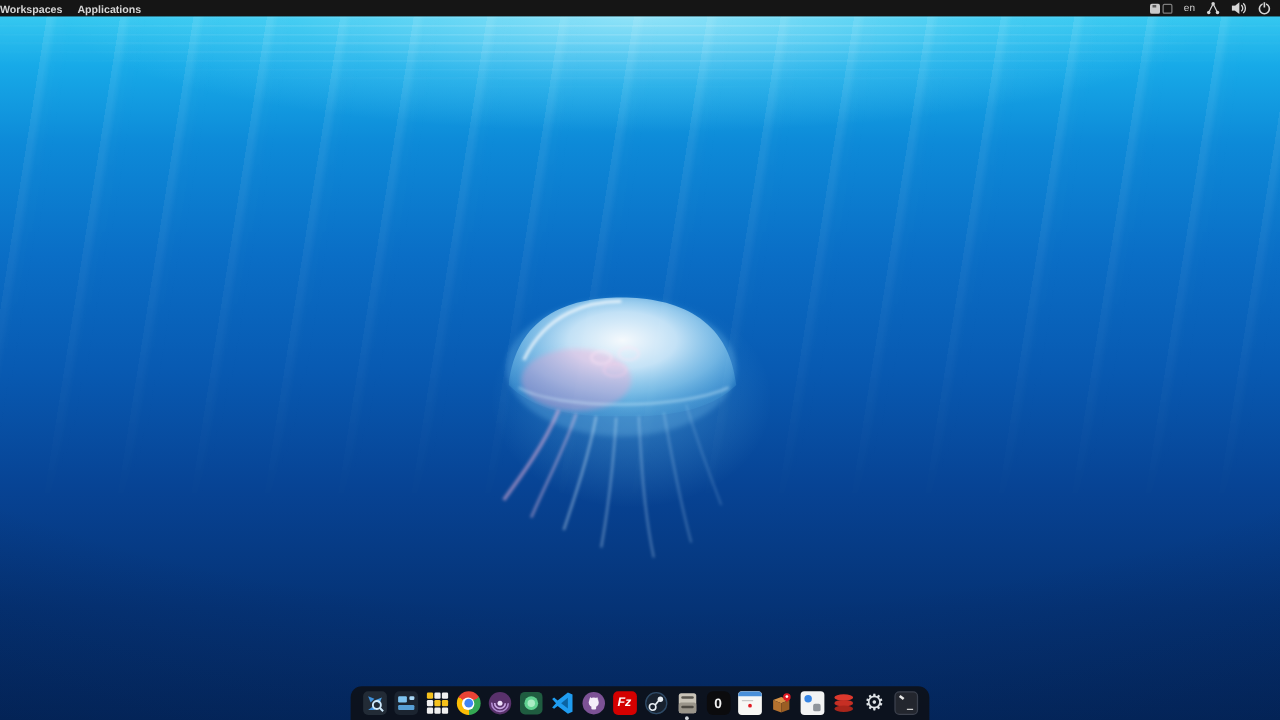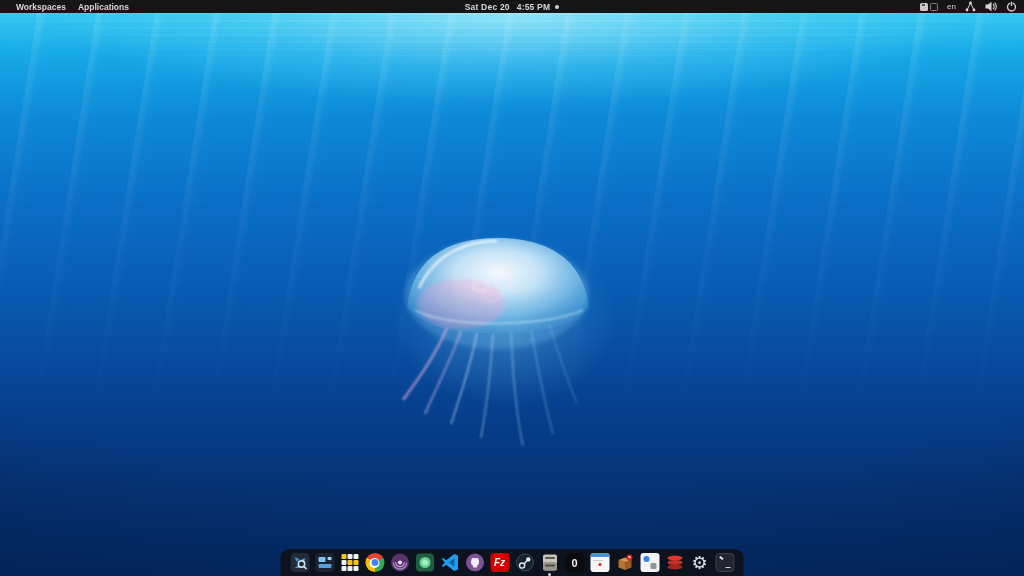--- a/index.html
+++ b/index.html
@@ -24,21 +24,21 @@
     -webkit-mask-image:linear-gradient(180deg, rgba(0,0,0,.9) 0%, rgba(0,0,0,.45) 45%, transparent 95%);
     mask-image:linear-gradient(180deg, rgba(0,0,0,.9) 0%, rgba(0,0,0,.45) 45%, transparent 95%);
   }
   .jelly-glow { position:absolute; left:355px; top:205px; width:300px; height:230px; border-radius:50%;
     background:radial-gradient(closest-side, rgba(150,230,255,0.30), rgba(150,230,255,0) 75%); }
   .jellyfish { position:absolute; left:385px; top:228px; }
 
   
   .panel { position:absolute; top:0; left:0; right:0; height:13px; background:#151515;
     display:flex; align-items:center; color:#d6d6d6; font-size:8.5px; z-index:10; }
-  .panel-left { display:flex; gap:12px; padding-left:16px; }
+  .panel-left { display:flex; gap:12px; padding-left:0; }
   .panel-menu { font-weight:bold; cursor:default; }
   .panel-center { position:absolute; left:0; right:0; display:flex; justify-content:center; align-items:center; gap:5px; pointer-events:none; }
   .panel-center > * { pointer-events:auto; }
   .clock { font-weight:bold; letter-spacing:.2px; display:flex; gap:7px; }
   .notif-dot { width:4px; height:4px; border-radius:50%; background:#cfcfcf; }
   .panel-right { margin-left:auto; display:flex; align-items:center; gap:9px; padding-right:7px;text-align:right; }
   .pager { display:flex; gap:2px; }
   .pager .ws { width:8px; height:8px; border-radius:1.5px; }
   .pager .ws.active { background:#c9c9c9; position:relative; }
   .pager .ws.active::after { content:""; position:absolute; left:1.5px; top:1.5px; width:3px; height:2px; background:#5a5a5a; }
@@ -130,27 +130,20 @@
   <path d="M126,105 C128,142 130,180 138,218" fill="none" stroke="rgba(205,235,255,0.38)" stroke-width="1.5" filter="url(#soft2)"></path>
   <path d="M146,102 C152,134 158,170 168,206" fill="none" stroke="rgba(195,230,252,0.32)" stroke-width="1.4" filter="url(#soft2)"></path>
   <path d="M164,96 C172,122 182,150 192,176" fill="none" stroke="rgba(190,228,250,0.28)" stroke-width="1.2" filter="url(#soft2)"></path>
 </svg>
 
 <div class="panel">
   <div class="panel-left">
     <span class="panel-menu">Workspaces</span>
     <span class="panel-menu">Applications</span>
   </div>
-  <div class="panel-center">
-    <span class="clock">
-      <span>Sat Dec 20</span>
-      <span>4:55 PM</span>
-    </span>
-    <span class="notif-dot"></span>
-  </div>
   <div class="panel-right">
     <span class="pager">
       <span class="ws active"></span>
       <span class="ws idle"></span>
     </span>
     <span class="kbd-layout">en</span>
     <svg class="tray-svg" width="11" height="11" viewBox="0 0 11 11">
       <circle cx="5.5" cy="2" r="1.4" fill="#d6d6d6"></circle>
         <circle cx="2" cy="9" r="1.4" fill="#d6d6d6"></circle>
         <circle cx="9" cy="9" r="1.4" fill="#d6d6d6"></circle>

